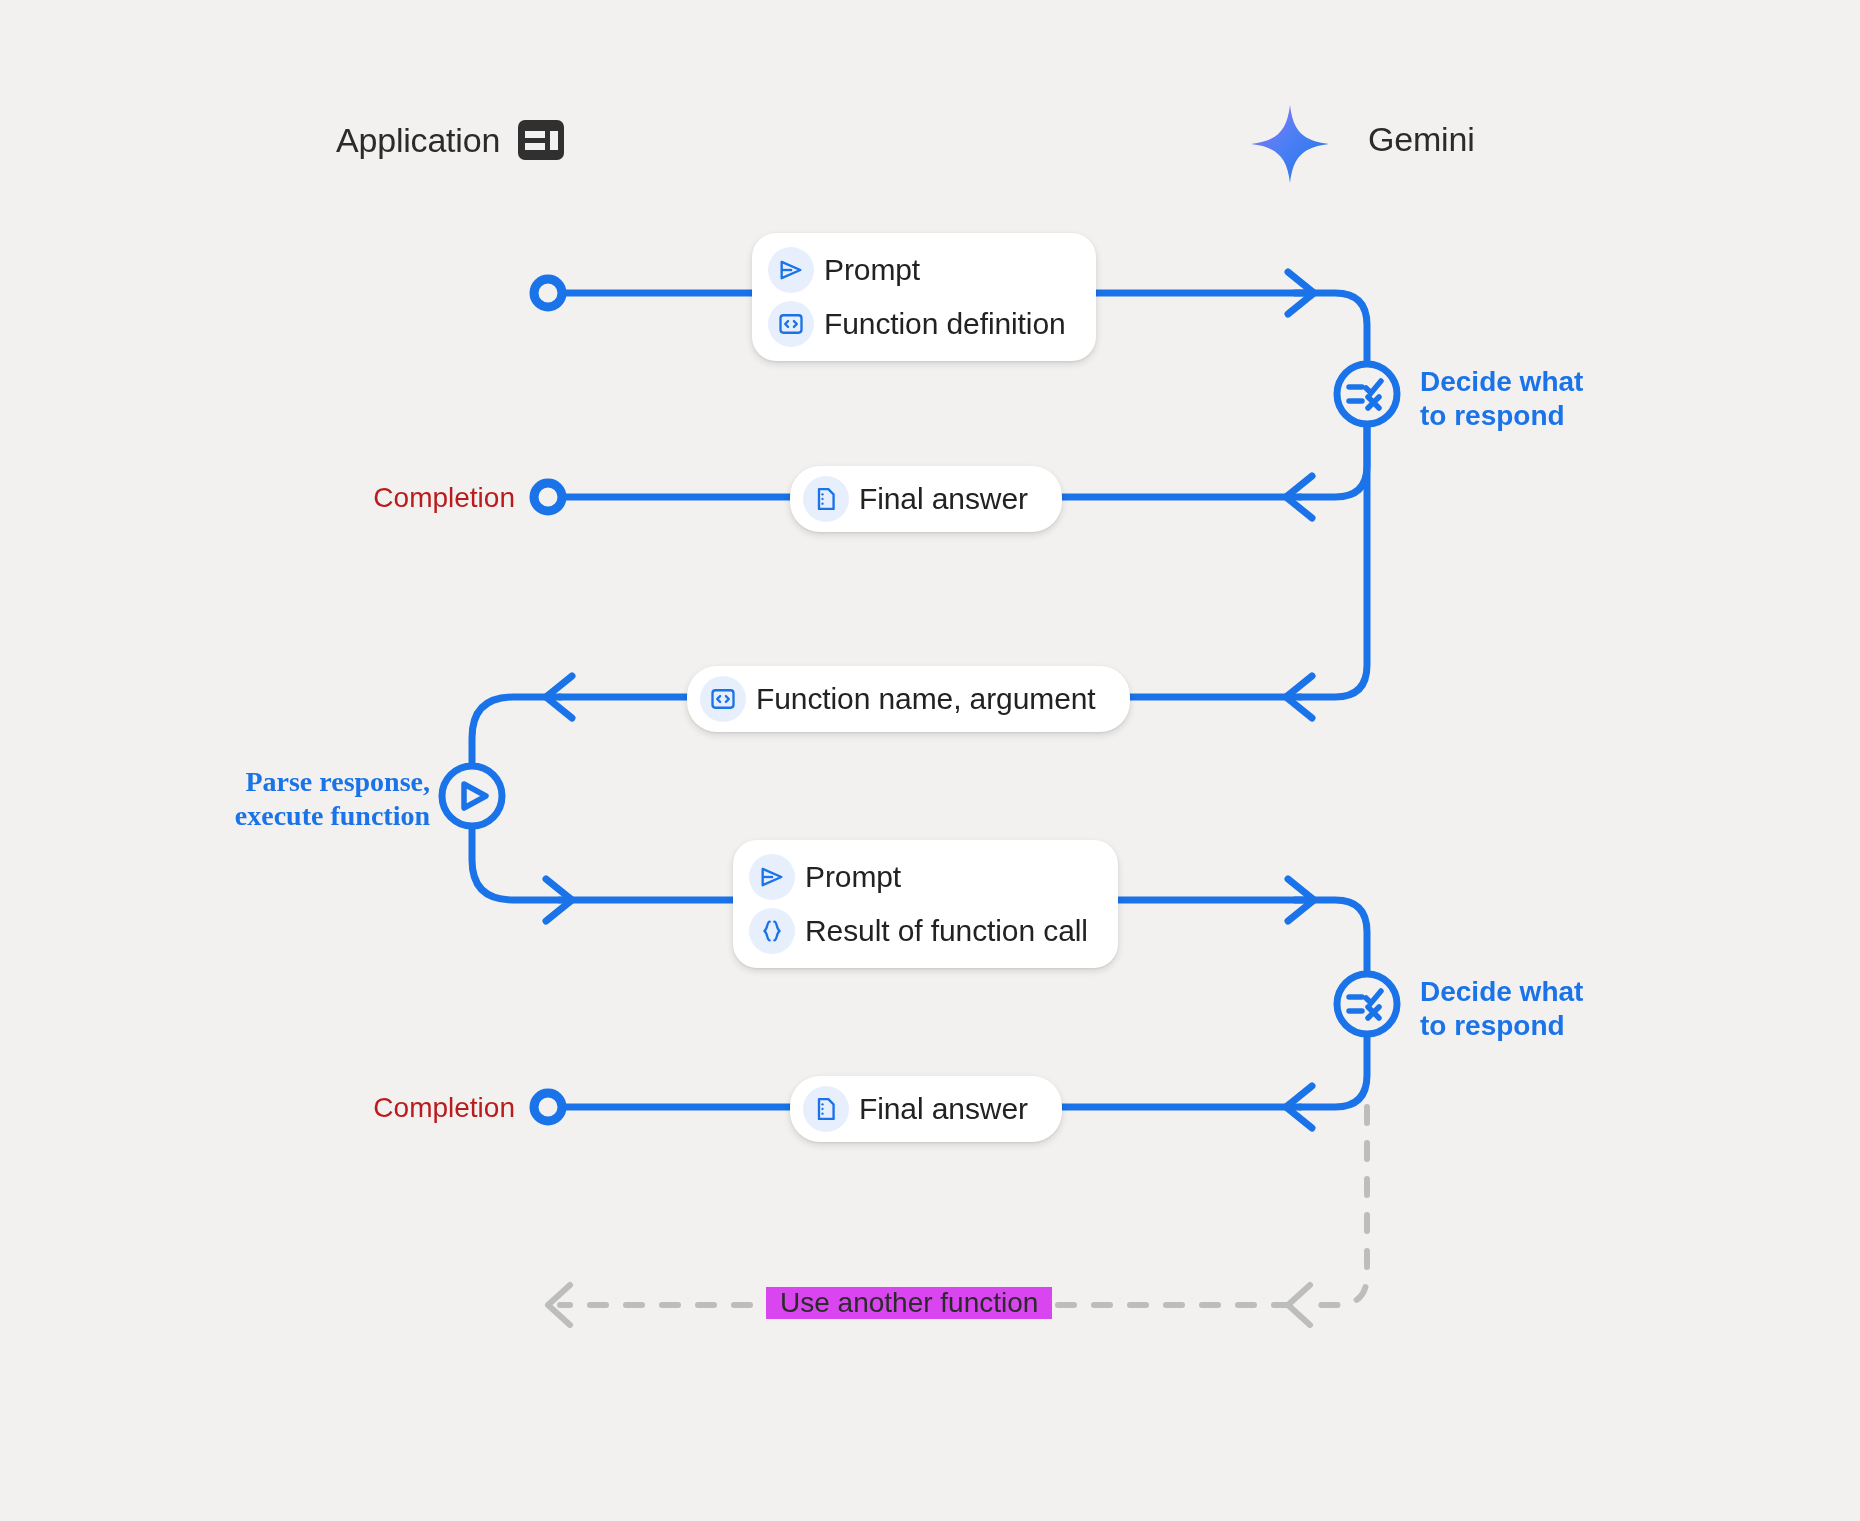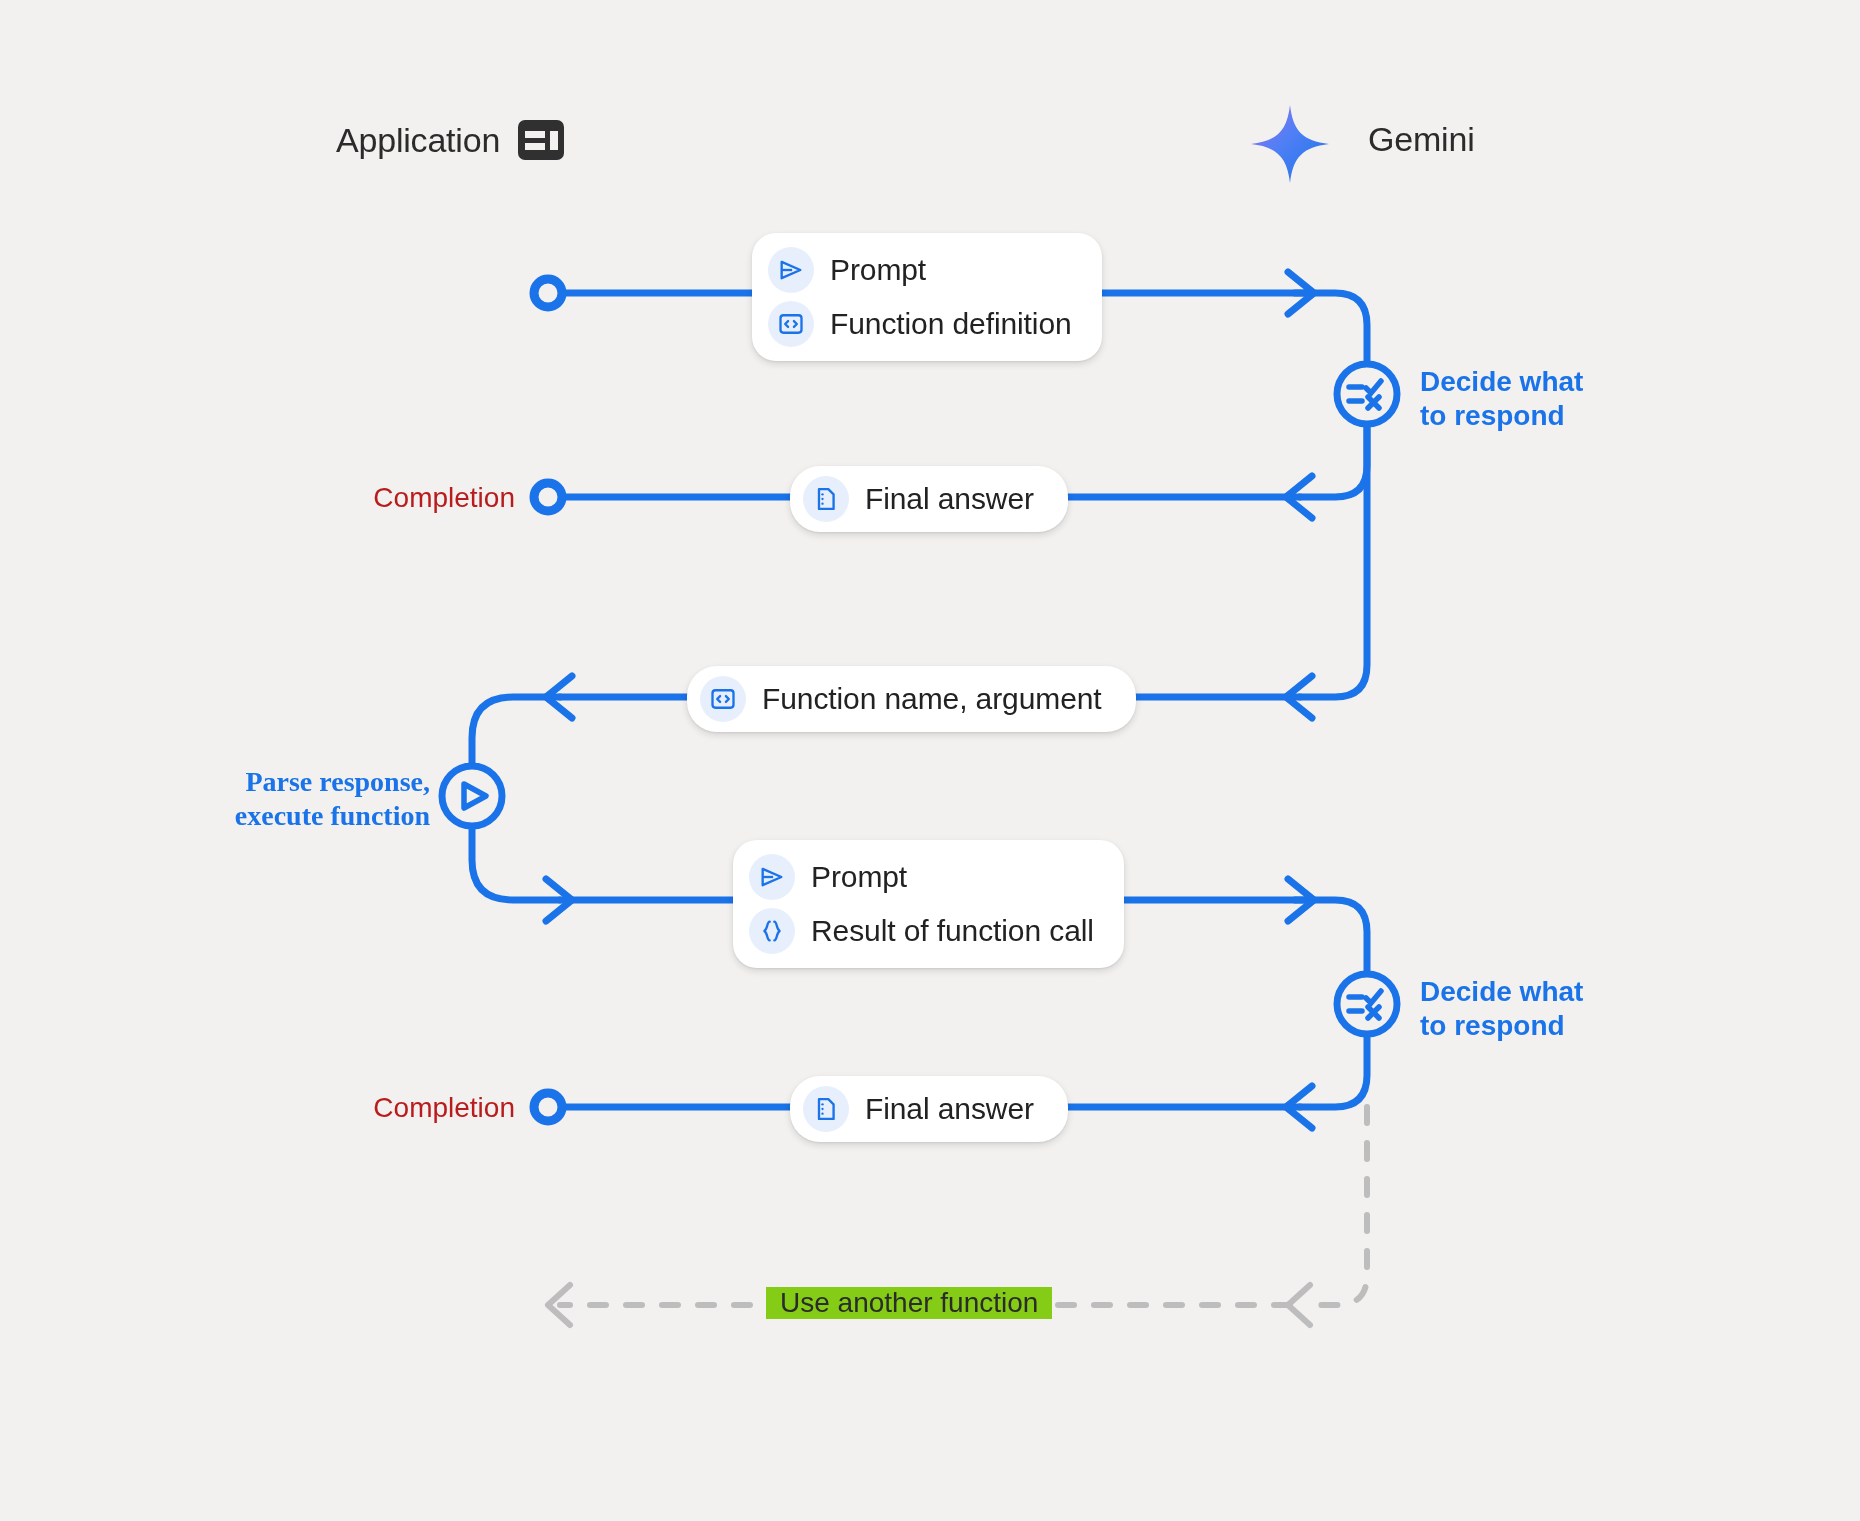--- a/index.html
+++ b/index.html
@@ -72,42 +72,42 @@
     font-size: 28px;
     font-weight: 400;
     text-align: right;
     white-space: nowrap;
   }
 
   .loop-label {
     position: absolute;
     color: #2b2b2b;
     font-size: 28px;
-    background: #84cc16;
+    background: #d946ef;
     padding: 0 14px;
     white-space: nowrap;
   }
 
   
   .card {
     position: absolute;
     background: #ffffff;
     border-radius: 24px;
     box-shadow: 0 3px 7px rgba(20,20,20,0.13), 0 1px 2px rgba(20,20,20,0.08);
     padding: 14px 30px 14px 16px;
     display: flex;
     flex-direction: column;
     gap: 8px;
     box-sizing: border-box;
   }
   .card.single { border-radius: 30px; padding: 10px 34px 10px 13px; }
   .card-row {
     display: flex;
     align-items: center;
-    gap: 16px;
+    gap: 10px;
     white-space: nowrap;
     text-align: center;
   }
   .card-label {
     font-size: 30px;
     color: #222222;
     letter-spacing: -0.1px;
   }
   .ic {
     width: 46px; height: 46px;

